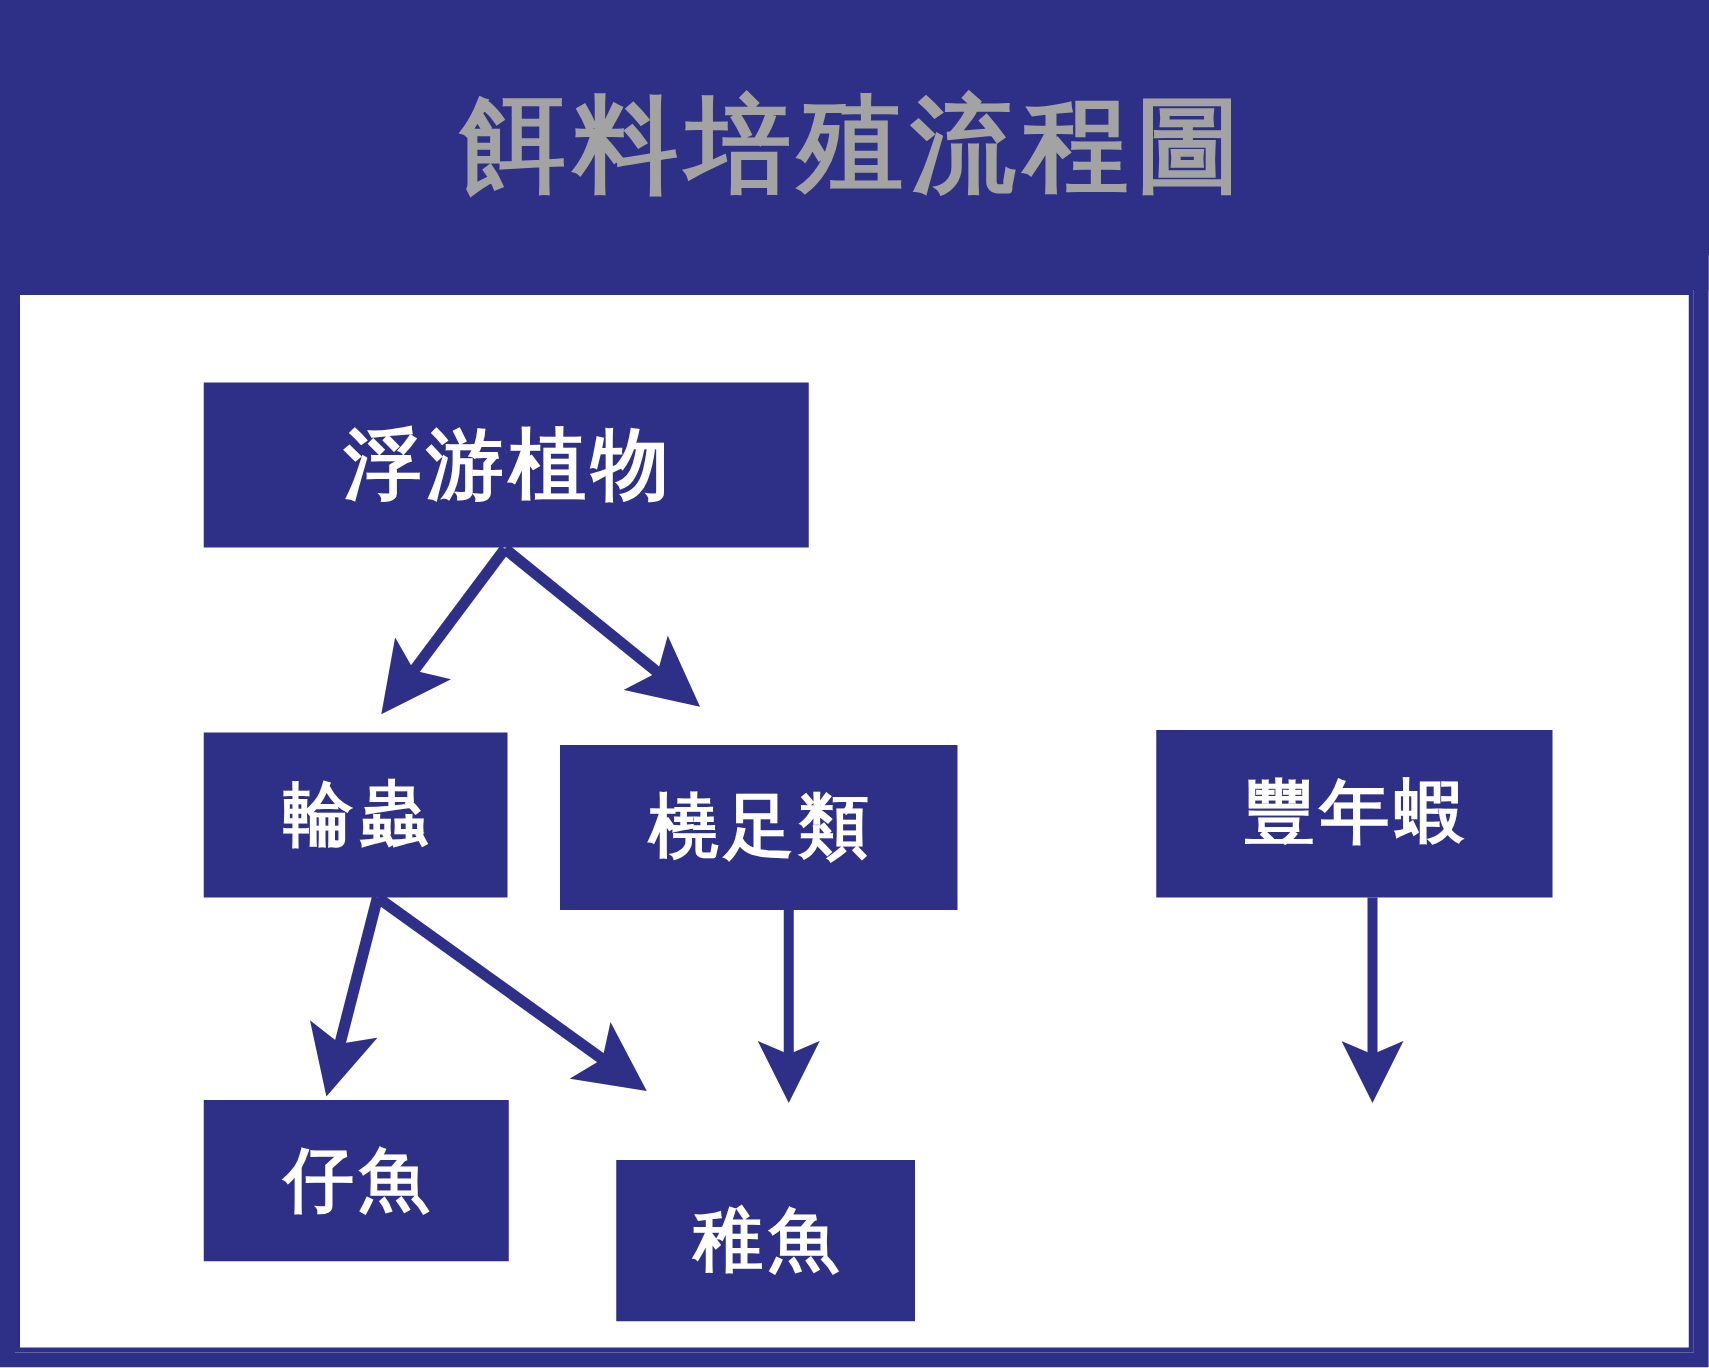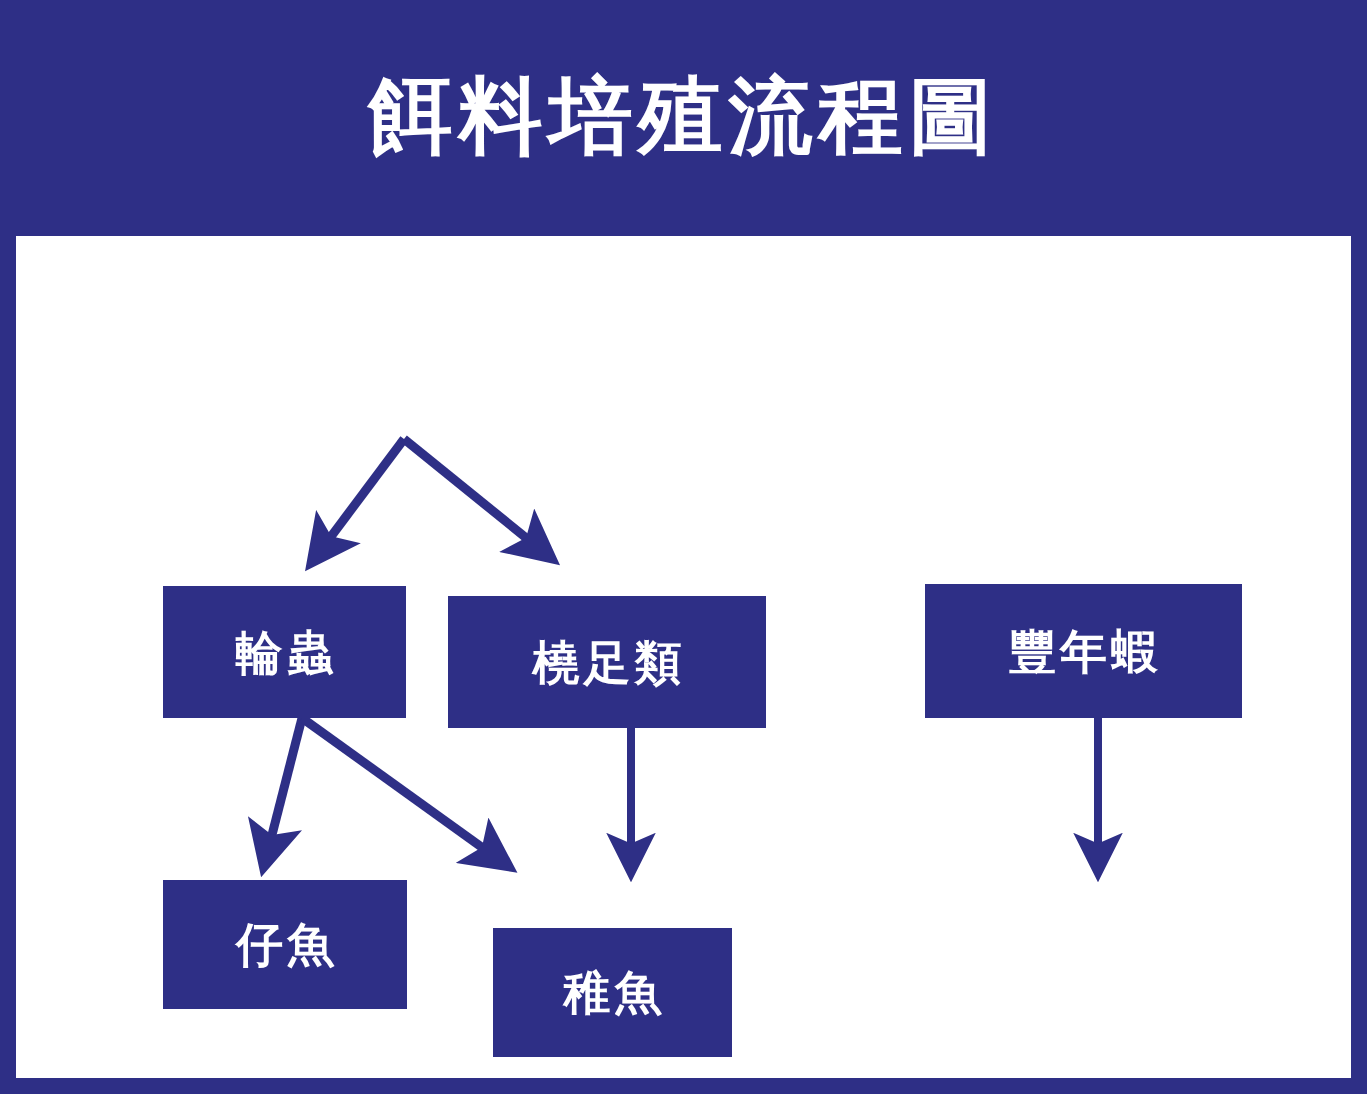--- a/index.html
+++ b/index.html
@@ -20,21 +20,21 @@
     left: 0;
     top: 0;
     width: 1367px;
     height: 232px;
     background: #2e2f86;
     display: flex;
     align-items: center;
     justify-content: center;
   }
   #title {
-    color: #ffffff;
+    color: #a3a3a3;
     font-size: 84px;
     font-weight: bold;
     letter-spacing: 6px;
     line-height: 1;
     text-align: center;
     white-space: nowrap;
   }
   #canvas {
     position: absolute;
     left: 12px;
@@ -60,21 +60,21 @@
     align-items: center;
     justify-content: center;
     box-sizing: border-box;
     font-weight: bold;
     line-height: 1;
     white-space: nowrap;
     letter-spacing: 4px;
     text-indent: 4px;
   }
   .node-lg { font-size: 62px; }
-  .node-md { font-size: 47px; }
+  .node-md { font-size: 56px; }
   #edges {
     position: absolute;
     left: 0;
     top: 0;
     width: 1343px;
     height: 850px;
     pointer-events: none;
   }
 </style>
 </head>
@@ -102,20 +102,23 @@
 
         <line x1="286" y1="482" x2="248" y2="630" stroke="#2e2f86" stroke-width="9" marker-end="url(#arrowhead)"></line>
 
         <line x1="286" y1="482" x2="492" y2="630" stroke="#2e2f86" stroke-width="9" marker-end="url(#arrowhead)"></line>
 
         <line x1="615" y1="482" x2="615" y2="636" stroke="#2e2f86" stroke-width="8" marker-end="url(#arrowhead)"></line>
 
         <line x1="1082" y1="482" x2="1082" y2="636" stroke="#2e2f86" stroke-width="8" marker-end="url(#arrowhead)"></line>
       </svg>
 
+      <div class="node node-lg" style="left:147px; top:70px; width:484px; height:132px;">
+        <span>浮游植物</span>
+      </div>
 
       <div class="node node-md" style="left:147px; top:350px; width:243px; height:132px;">
         <span>輪蟲</span>
       </div>
 
       <div class="node node-md" style="left:432px; top:360px; width:318px; height:132px;">
         <span>橈足類</span>
       </div>
 
       <div class="node node-md" style="left:909px; top:348px; width:317px; height:134px;align-items:center;">

